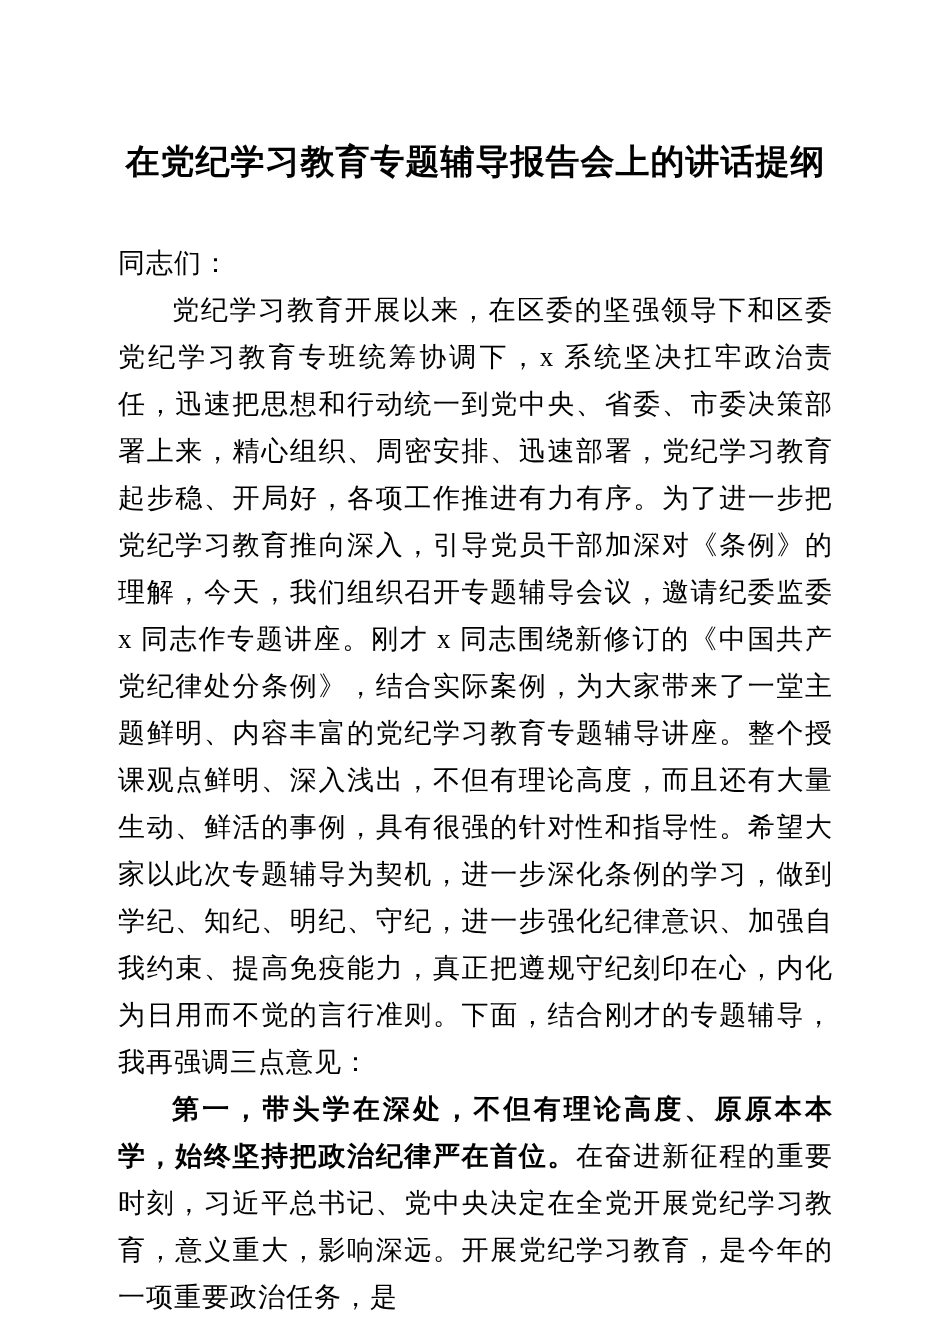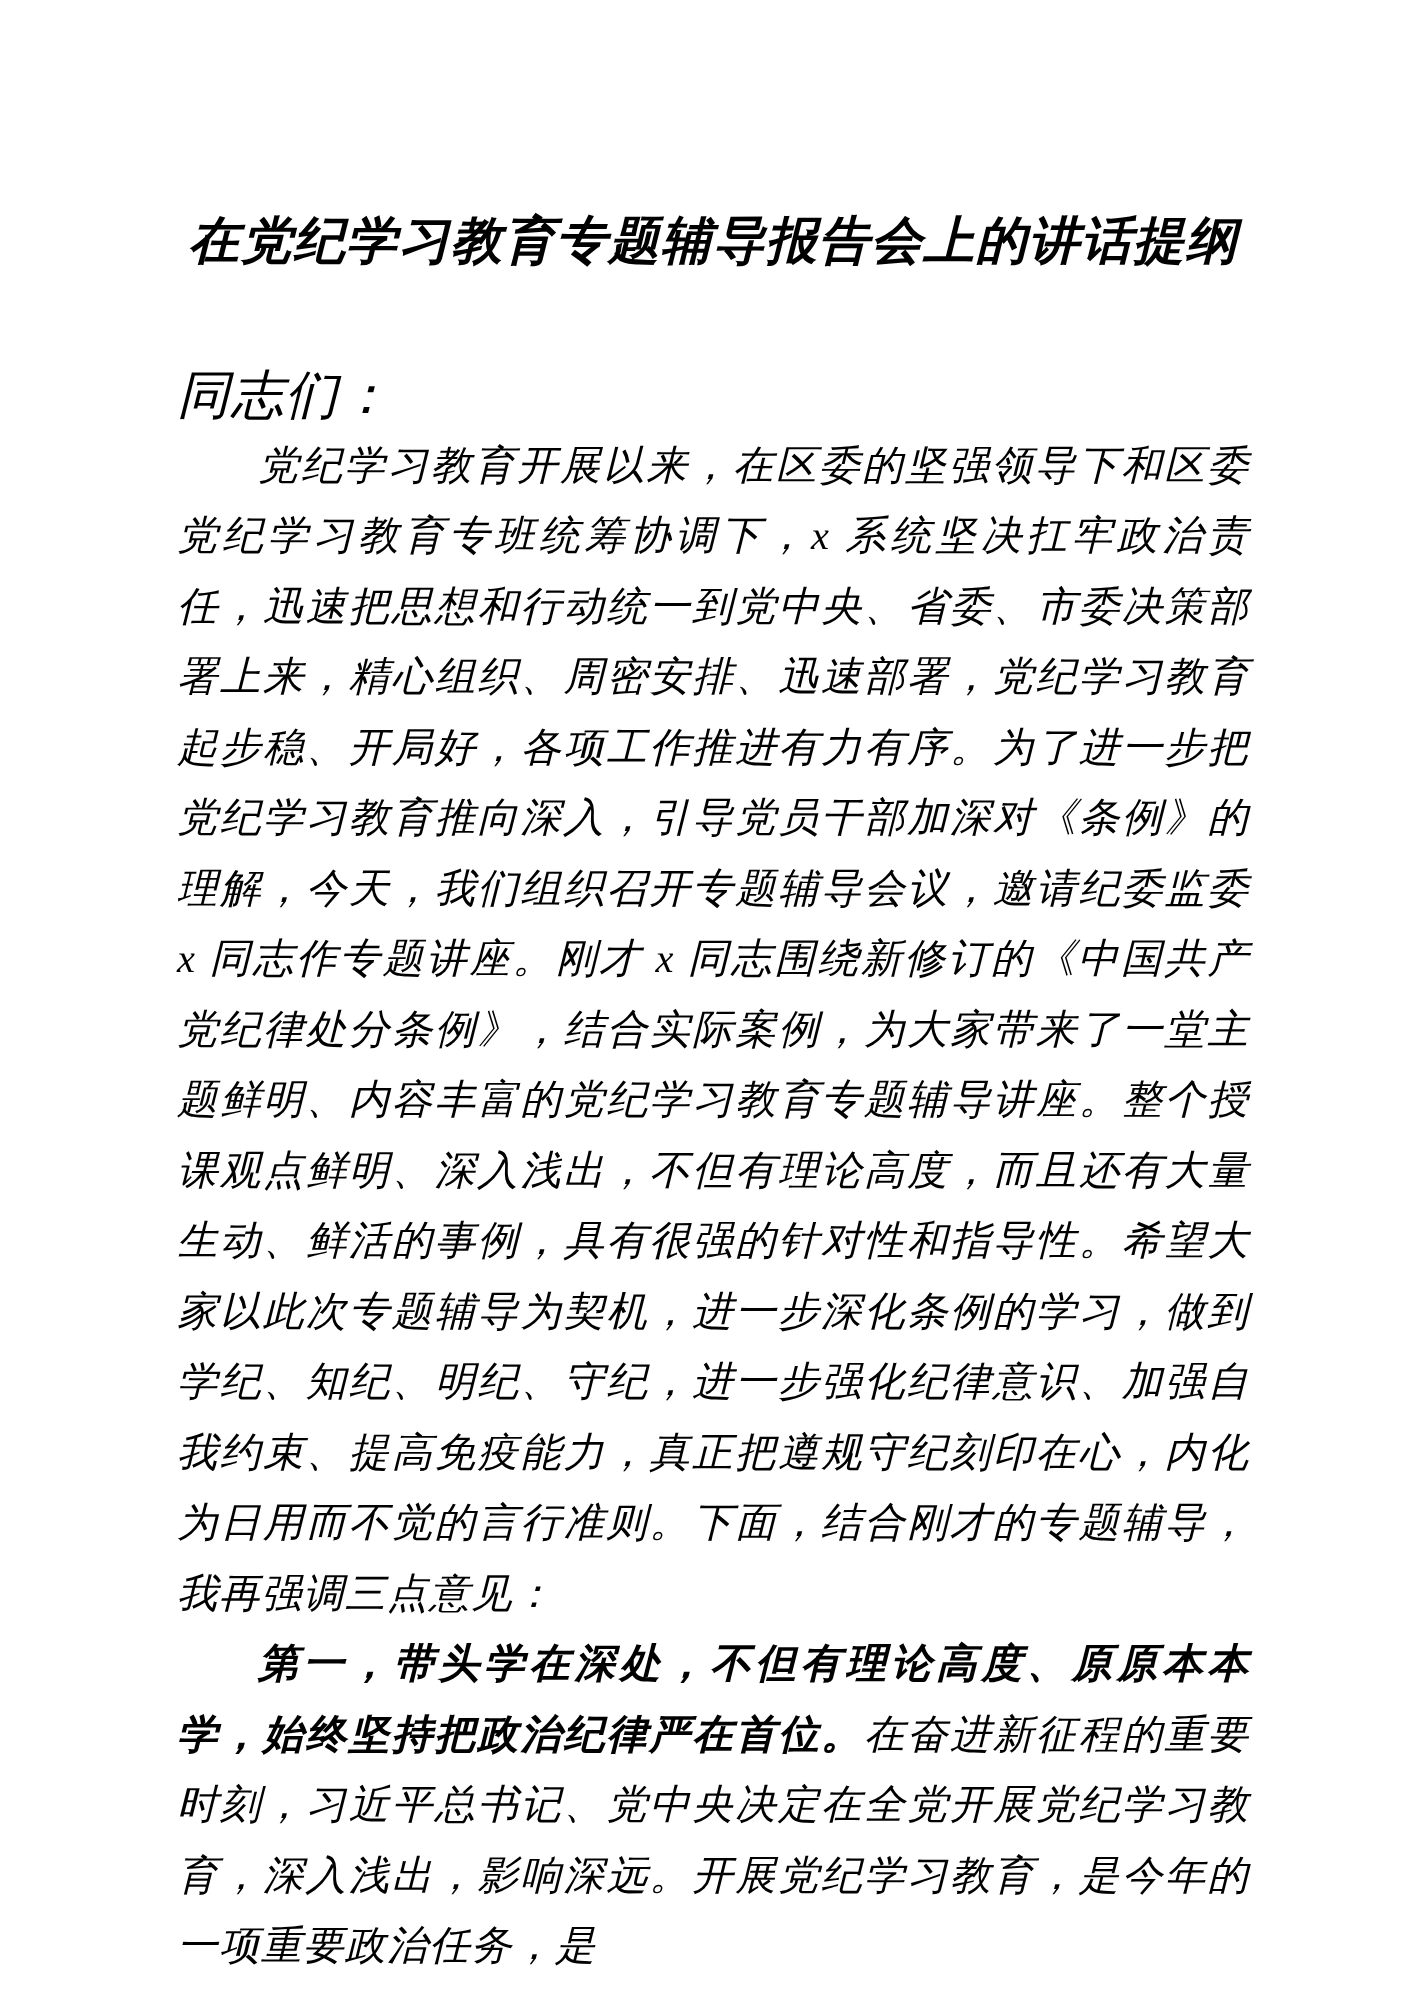--- a/index.html
+++ b/index.html
@@ -11,34 +11,33 @@
     position: relative;
     width: 950px;
     height: 1344px;
     margin: 0 auto;
     background: #ffffff;
     box-sizing: border-box;
     padding: 140px 117px 0 118px;
     overflow: hidden;
     color: #000000;
     font-family: "Liberation Serif", "DejaVu Serif", serif;
-    font-style: italic;
   }
   .doc-title {
     margin: 0;
     font-size: 34px;
     font-weight: bold;
     line-height: 44px;
     text-align: center;
     letter-spacing: 1px;
     color: #000000;
   }
   .salutation {
     margin: 56px 0 0 0;
-    font-size: 35px;
+    font-size: 27px;
     line-height: 47px;
     letter-spacing: 1px;
     text-indent: 0;
   }
   .para {
     margin: 0;
     font-size: 27px;
     line-height: 47px;
     letter-spacing: 1px;
     text-align: justify;
@@ -52,14 +51,14 @@
 </head>
 <body>
 
 <div class="page">
   <h1 class="doc-title">在党纪学习教育专题辅导报告会上的讲话提纲</h1>
 
   <p class="salutation">同志们：</p>
 
   <p class="para">党纪学习教育开展以来，在区委的坚强领导下和区委党纪学习教育专班统筹协调下，x 系统坚决扛牢政治责任，迅速把思想和行动统一到党中央、省委、市委决策部署上来，精心组织、周密安排、迅速部署，党纪学习教育起步稳、开局好，各项工作推进有力有序。为了进一步把党纪学习教育推向深入，引导党员干部加深对《条例》的理解，今天，我们组织召开专题辅导会议，邀请纪委监委 x 同志作专题讲座。刚才 x 同志围绕新修订的《中国共产党纪律处分条例》，结合实际案例，为大家带来了一堂主题鲜明、内容丰富的党纪学习教育专题辅导讲座。整个授课观点鲜明、深入浅出，不但有理论高度，而且还有大量生动、鲜活的事例，具有很强的针对性和指导性。希望大家以此次专题辅导为契机，进一步深化条例的学习，做到学纪、知纪、明纪、守纪，进一步强化纪律意识、加强自我约束、提高免疫能力，真正把遵规守纪刻印在心，内化为日用而不觉的言行准则。下面，结合刚才的专题辅导，我再强调三点意见：</p>
 
-  <p class="para"><span class="lead-bold">第一，带头学在深处，不但有理论高度、原原本本学，始终坚持把政治纪律严在首位。</span><span>在奋进新征程的重要时刻，习近平总书记、党中央决定在全党开展党纪学习教育，深入浅出，影响深远。开展党纪学习教育，是今年的一项重要政治任务，是</span></p>
+  <p class="para"><span class="lead-bold">第一，带头学在深处，不但有理论高度、原原本本学，始终坚持把政治纪律严在首位。</span><span>在奋进新征程的重要时刻，习近平总书记、党中央决定在全党开展党纪学习教育，意义重大，影响深远。开展党纪学习教育，是今年的一项重要政治任务，是</span></p>
 </div>
 
 </body></html>

